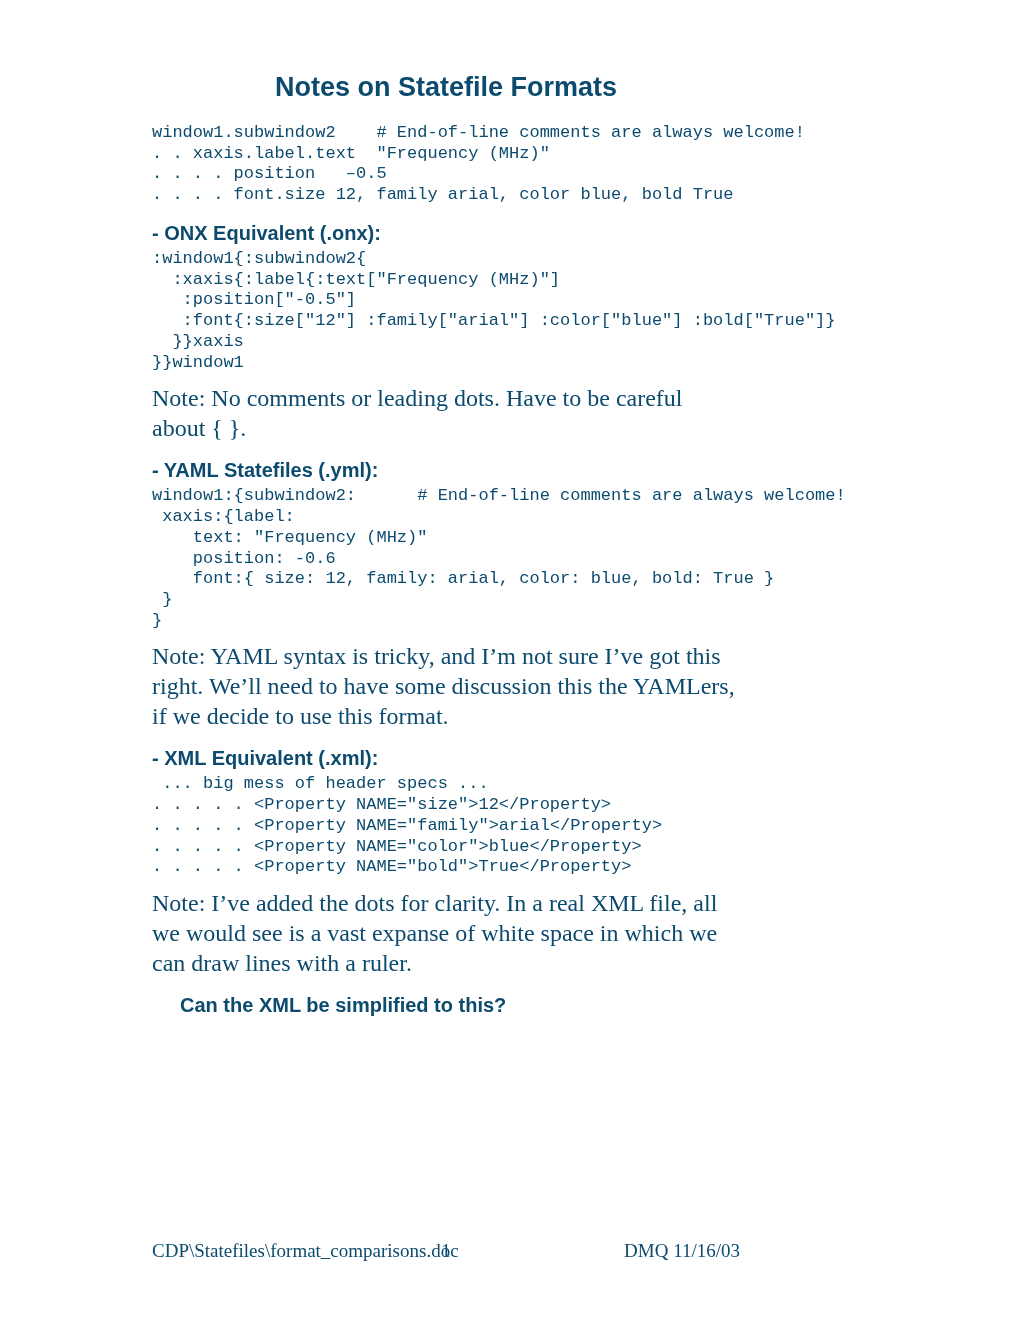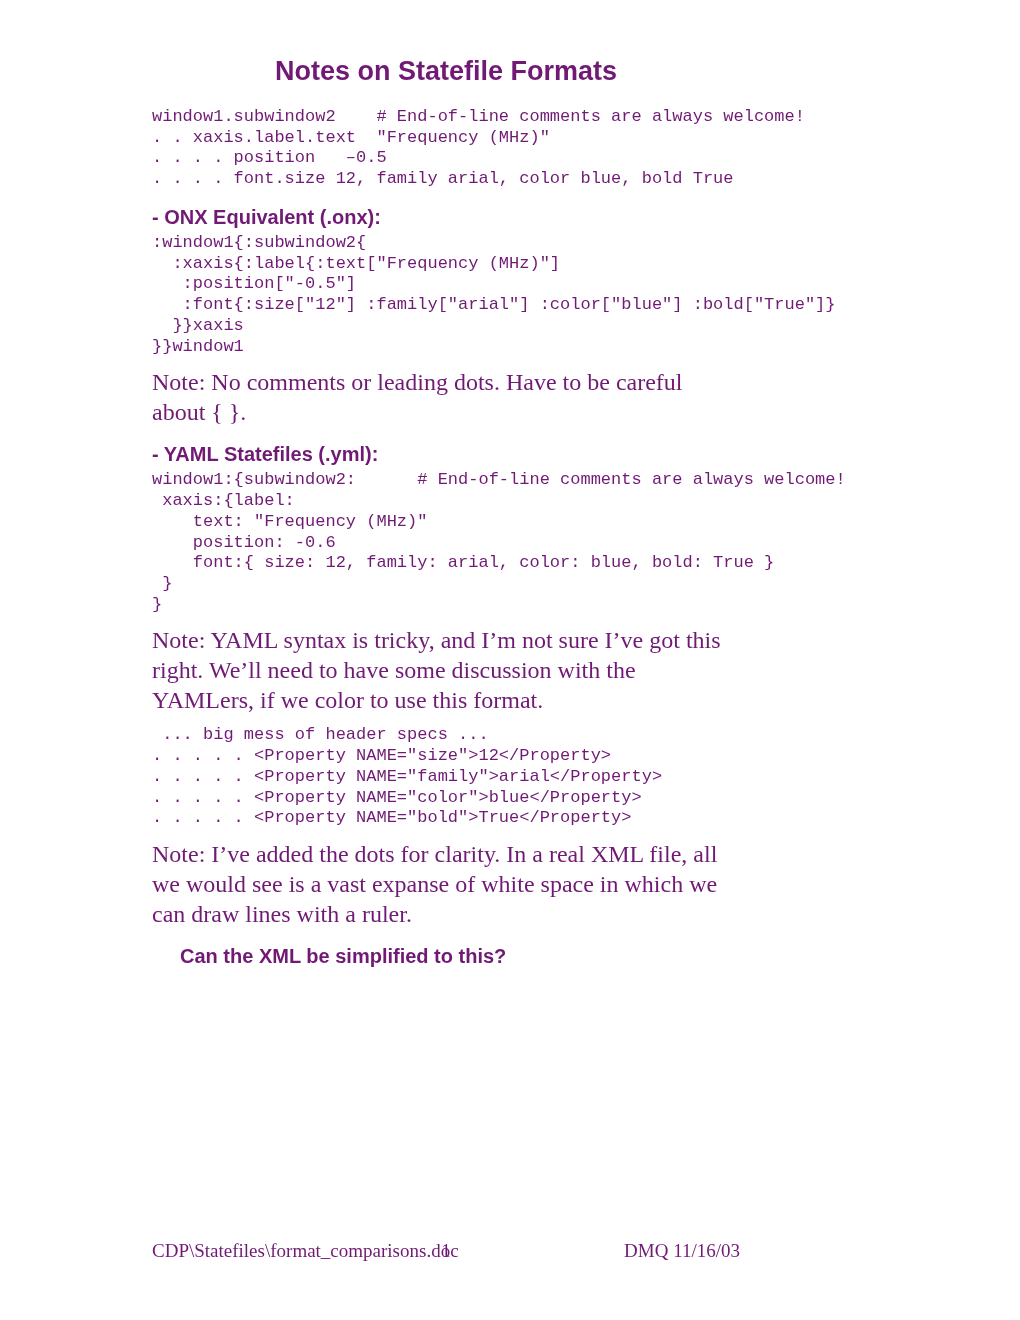--- a/index.html
+++ b/index.html
@@ -5,23 +5,23 @@
   @page { margin: 0; }
   html, body {
     margin: 0;
     padding: 0;
     background: #fff;
   }
   .page {
     width: 890px;
     height: 1320px;
     box-sizing: border-box;
-    padding: 56px 150px 60px 152px;
+    padding: 72px 150px 60px 152px;
     font-family: "Times New Roman", Times, serif;
-    color: #701a75;
+    color: #0c4a6e;
     position: relative;
   }
   h1 {
     font-family: Arial, Helvetica, sans-serif;
     font-weight: bold;
     font-size: 27px;
     text-align: center;
     margin: 0 0 20px 0;
   }
   h2 {
@@ -88,22 +88,23 @@
   <p class="note">Note:  No comments or leading dots.   Have to be careful about { }.</p>
 
   <h3>- YAML Statefiles (.yml):</h3>
   <pre>window1:{subwindow2:      # End-of-line comments are always welcome!
  xaxis:{label:
     text: "Frequency (MHz)"
     position: -0.6
     font:{ size: 12, family: arial, color: blue, bold: True }
  }
 }</pre>
-  <p class="note">Note:  YAML syntax is tricky, and I’m not sure I’ve got this right.  We’ll need to have some discussion with the YAMLers, if we color to use this format.</p>
+  <p class="note">Note:  YAML syntax is tricky, and I’m not sure I’ve got this right.  We’ll need to have some discussion this the YAMLers, if we decide to use this format.</p>
 
+  <h3>- XML Equivalent (.xml):</h3>
   <pre> ... big mess of header specs ...
 . . . . . &lt;Property NAME="size"&gt;12&lt;/Property&gt;
 . . . . . &lt;Property NAME="family"&gt;arial&lt;/Property&gt;
 . . . . . &lt;Property NAME="color"&gt;blue&lt;/Property&gt;
 . . . . . &lt;Property NAME="bold"&gt;True&lt;/Property&gt;</pre>
   <p class="note">Note:  I’ve added the dots for clarity.  In a real XML file, all we would see is a vast expanse of white space in which we can draw lines with a ruler.</p>
 
   <h3 class="indent">Can the XML be simplified to this?</h3>
 
   <div class="footer">

